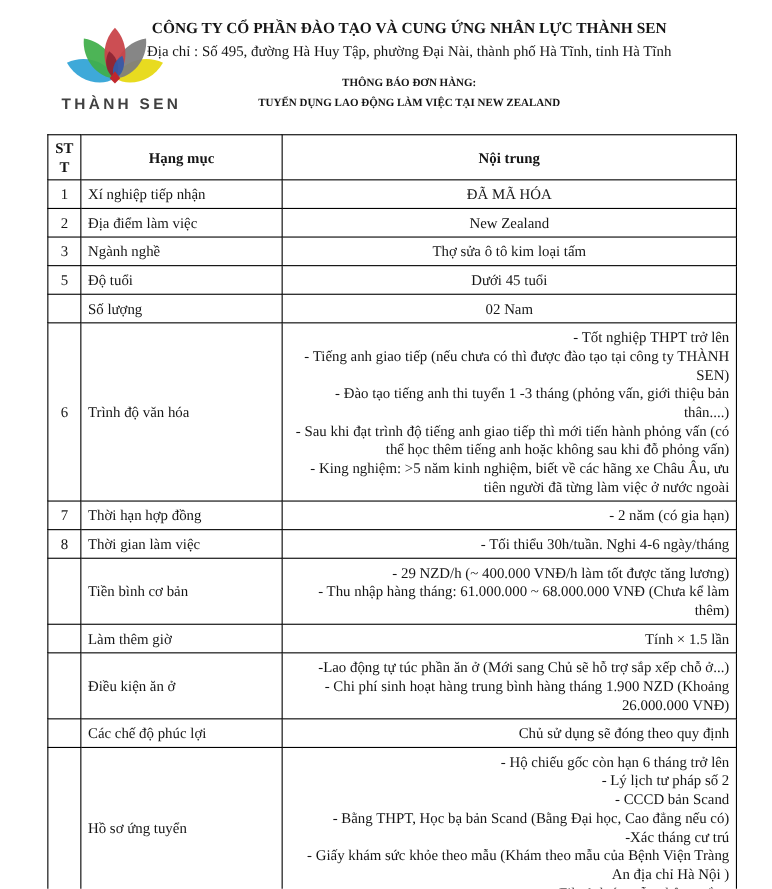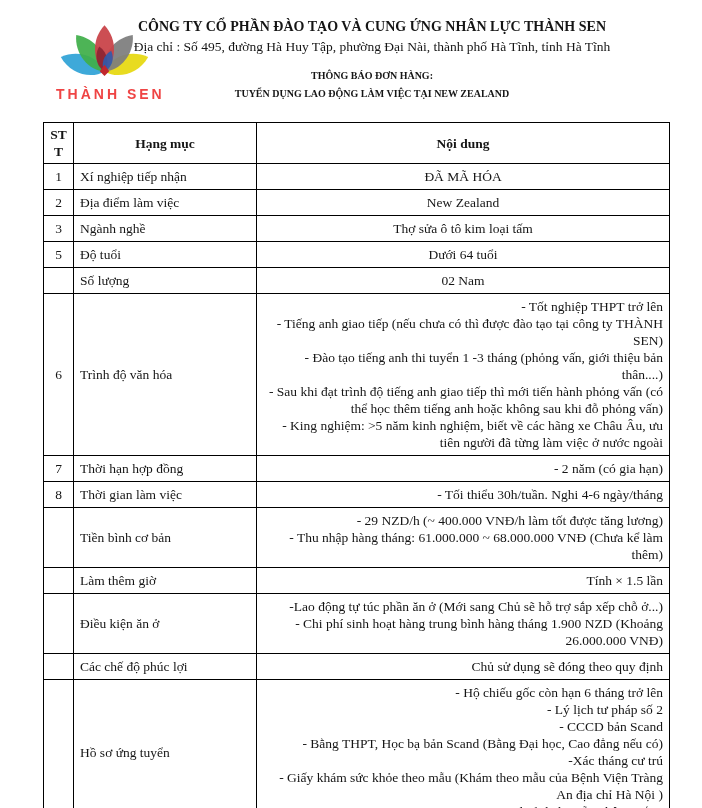--- a/index.html
+++ b/index.html
@@ -13,21 +13,21 @@
   }
   .page{width:702px;height:808px;position:relative;}
 
   
   .header{position:relative;height:122px;}
   .logo{position:absolute;left:56px;top:22px;width:96px;text-align:center;}
   .logo svg{display:block;margin:0 auto;}
   .logo-text{
     font-family:"Liberation Sans","DejaVu Sans",sans-serif;
     font-weight:bold;font-size:14px;letter-spacing:3px;
-    color:#ef4444;margin-top:2px;white-space:nowrap;
+    color:#404040;margin-top:2px;white-space:nowrap;
   }
   .head-text{padding-top:18px;text-align:center;padding-left:72px;padding-right:30px;}
   .company-name{font-weight:bold;font-size:14px;line-height:18px;}
   .company-address{font-size:13.5px;line-height:17px;margin-top:2px;}
   .notice{margin-top:12px;}
   .notice div{font-weight:bold;font-size:10px;line-height:18px;}
 
   
   table.order{
     border-collapse:collapse;
@@ -86,21 +86,21 @@
   <table class="order">
     <colgroup>
       <col class="c-stt">
         <col class="c-item">
         <col class="c-content">
     </colgroup>
     <thead>
       <tr>
         <th>STT</th>
         <th>Hạng mục</th>
-        <th>Nội dung</th>
+        <th>Nội trung</th>
       </tr>
     </thead>
     <tbody>
         <tr>
           <td class="stt">1</td>
           <td class="item">Xí nghiệp tiếp nhận</td>
           <td class="content center">
             <div>ĐÃ MÃ HÓA</div>
           </td>
         </tr>
@@ -115,21 +115,21 @@
           <td class="stt">3</td>
           <td class="item">Ngành nghề</td>
           <td class="content center">
             <div>Thợ sửa ô tô kim loại tấm</div>
           </td>
         </tr>
         <tr>
           <td class="stt">5</td>
           <td class="item">Độ tuổi</td>
           <td class="content center">
-            <div>Dưới 64 tuổi</div>
+            <div>Dưới 45 tuổi</div>
           </td>
         </tr>
         <tr>
           <td class="stt"></td>
           <td class="item">Số lượng</td>
           <td class="content center">
             <div>02 Nam</div>
           </td>
         </tr>
         <tr>

